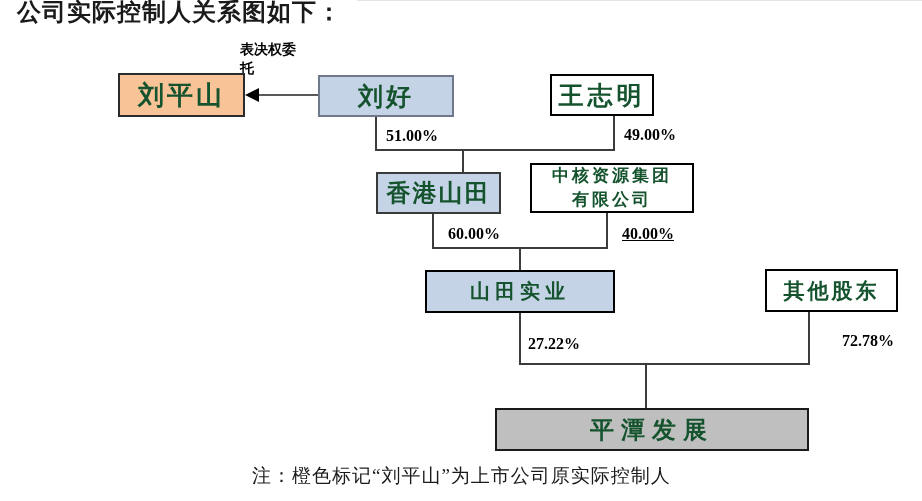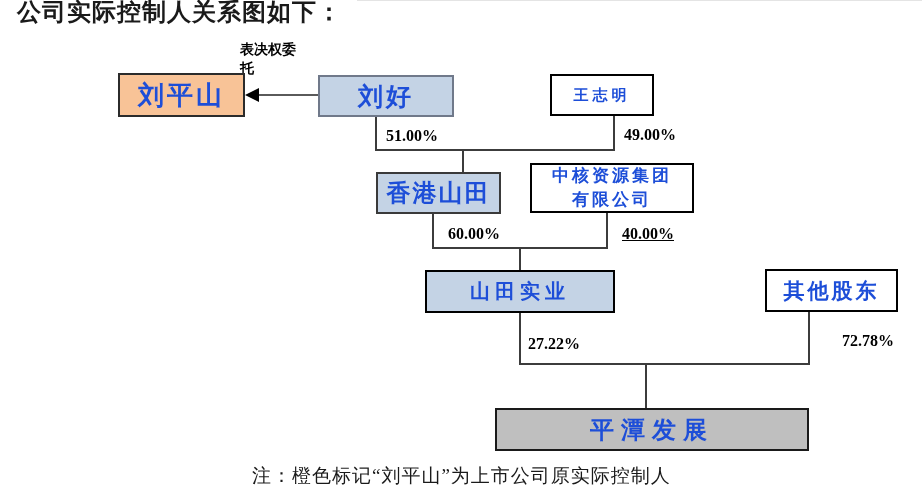--- a/index.html
+++ b/index.html
@@ -12,28 +12,28 @@
   }
   .hairline { position:absolute; background:#e4e4e4; }
   .title {
     position:absolute; left:17px; top:-4px;
     font-size:24px; font-weight:bold; color:#1a1a1a;
     letter-spacing:1px; white-space:nowrap;
   }
   .node {
     position:absolute; box-sizing:border-box;
     display:flex; align-items:center; justify-content:center;
-    font-weight:bold; color:#1d4ed8; white-space:nowrap;
+    font-weight:bold; color:#14532d; white-space:nowrap;
   }
   #node-liu-pingshan { left:118px; top:73px; width:127px; height:44px;
     background:#F8C397; border:2px solid #2b2b2b; font-size:26px; letter-spacing:3px; }
   #node-liu-hao { left:318px; top:75px; width:136px; height:42px;
     background:#C4D3E5; border:2px solid #70798a; font-size:25px; letter-spacing:3px; }
   #node-wang-zhiming { left:550px; top:74px; width:104px; height:42px;
-    background:#ffffff; border:2px solid #000; font-size:15px; letter-spacing:4px; }
+    background:#ffffff; border:2px solid #000; font-size:25px; letter-spacing:4px; }
   #node-xianggang-shantian { left:376px; top:172px; width:125px; height:42px;
     background:#C4D3E5; border:2px solid #3a3a3a; font-size:24px; letter-spacing:2px; }
   #node-zhonghe { left:530px; top:163px; width:164px; height:50px;
     background:#ffffff; border:2px solid #000; font-size:17px;
     flex-direction:column; line-height:22px; letter-spacing:3px;justify-content:space-between; }
   #node-shantian-shiye { left:425px; top:270px; width:190px; height:43px;
     background:#C4D3E5; border:2px solid #000; font-size:20px; letter-spacing:5px; }
   #node-qita-gudong { left:765px; top:269px; width:133px; height:43px;
     background:#ffffff; border:2px solid #000; font-size:21px; letter-spacing:3px; }
   #node-pingtan-fazhan { left:495px; top:408px; width:314px; height:43px;

